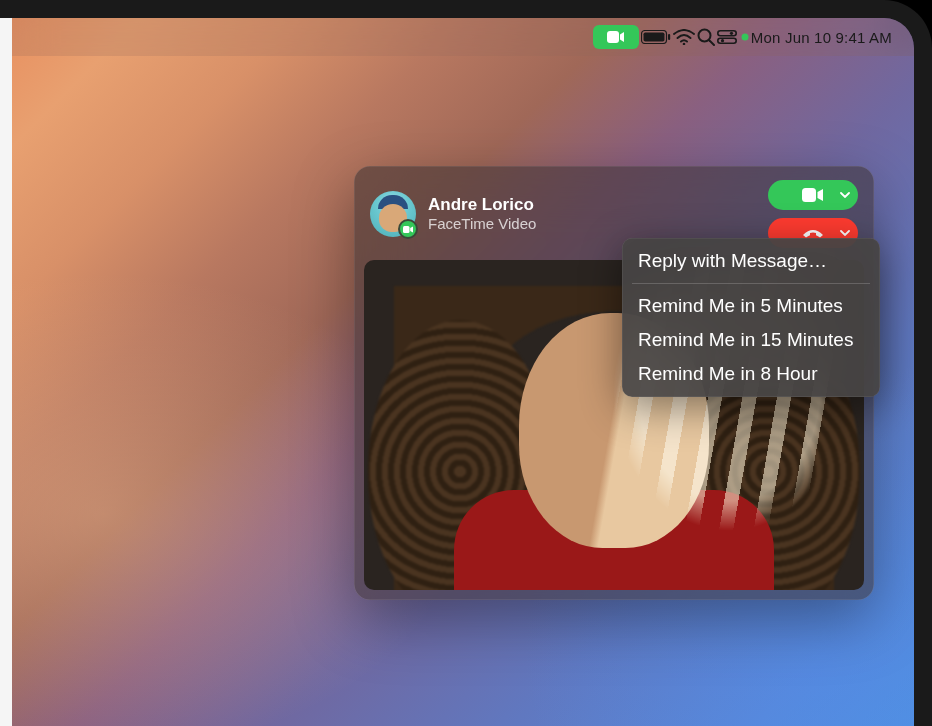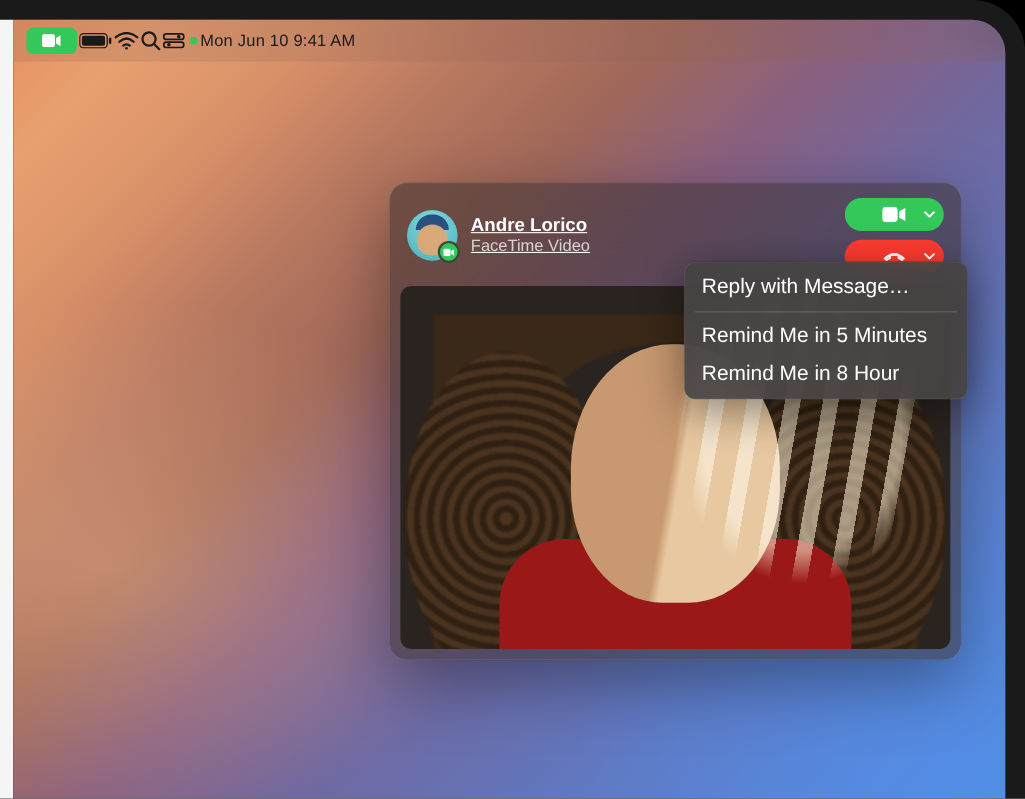--- a/index.html
+++ b/index.html
@@ -65,22 +65,23 @@
 
     
     .menubar {
       position: absolute;
       top: 0;
       left: 0;
       right: 0;
       height: 38px;
       display: flex;
       align-items: center;
+      justify-content: flex-end;
       gap: 2px;
-      padding: 0 22px 0 12px;
+      padding: 0 22px 0 0;
       background: rgba(140,100,90,0.20);
       backdrop-filter: blur(20px);
       z-index: 10;
     }
     .menubar-item {
       display: flex;
       align-items: center;
       color: #1a1a1a;
       font-size: 15px;
       font-weight: 500;
@@ -140,21 +141,21 @@
       position: absolute;
       right: -2px;
       bottom: -2px;
       width: 20px;
       height: 20px;
       border-radius: 50%;
       background: #34c759;
       border: 2px solid rgba(60,50,50,0.85);
       display:flex; align-items:center; justify-content:center;
     }
-    .caller-text { flex: 1; color: #fff; line-height: 1.25; text-decoration: underline; }
+    .caller-text { flex: 1; color: #fff; line-height: 1.25; }
     .caller-name { font-size: 17px; font-weight: 600; }
     .caller-sub { font-size: 15px; color: rgba(255,255,255,0.75); }
     .btn-col { display:flex; flex-direction:column; gap:8px; }
     .pill-btn {
       width: 90px;
       height: 30px;
       border-radius: 15px;
       display: flex;
       align-items: center;
       justify-content: center;
@@ -351,18 +352,19 @@
         <div class="hair"></div>
         <div class="sweater"></div>
         <div class="face"></div>
         <div class="light-stripes"></div>
       </div>
 
       <div class="dropdown">
         <div class="dropdown-item">Reply with Message…</div>
         <div class="dropdown-sep"></div>
         <div class="dropdown-item">Remind Me in 5 Minutes</div>
+        <div class="dropdown-item">Remind Me in 15 Minutes</div>
         <div class="dropdown-item">Remind Me in 8 Hour</div>
       </div>
     </div>
 
   </div>
 </div>
 
 </body></html>

